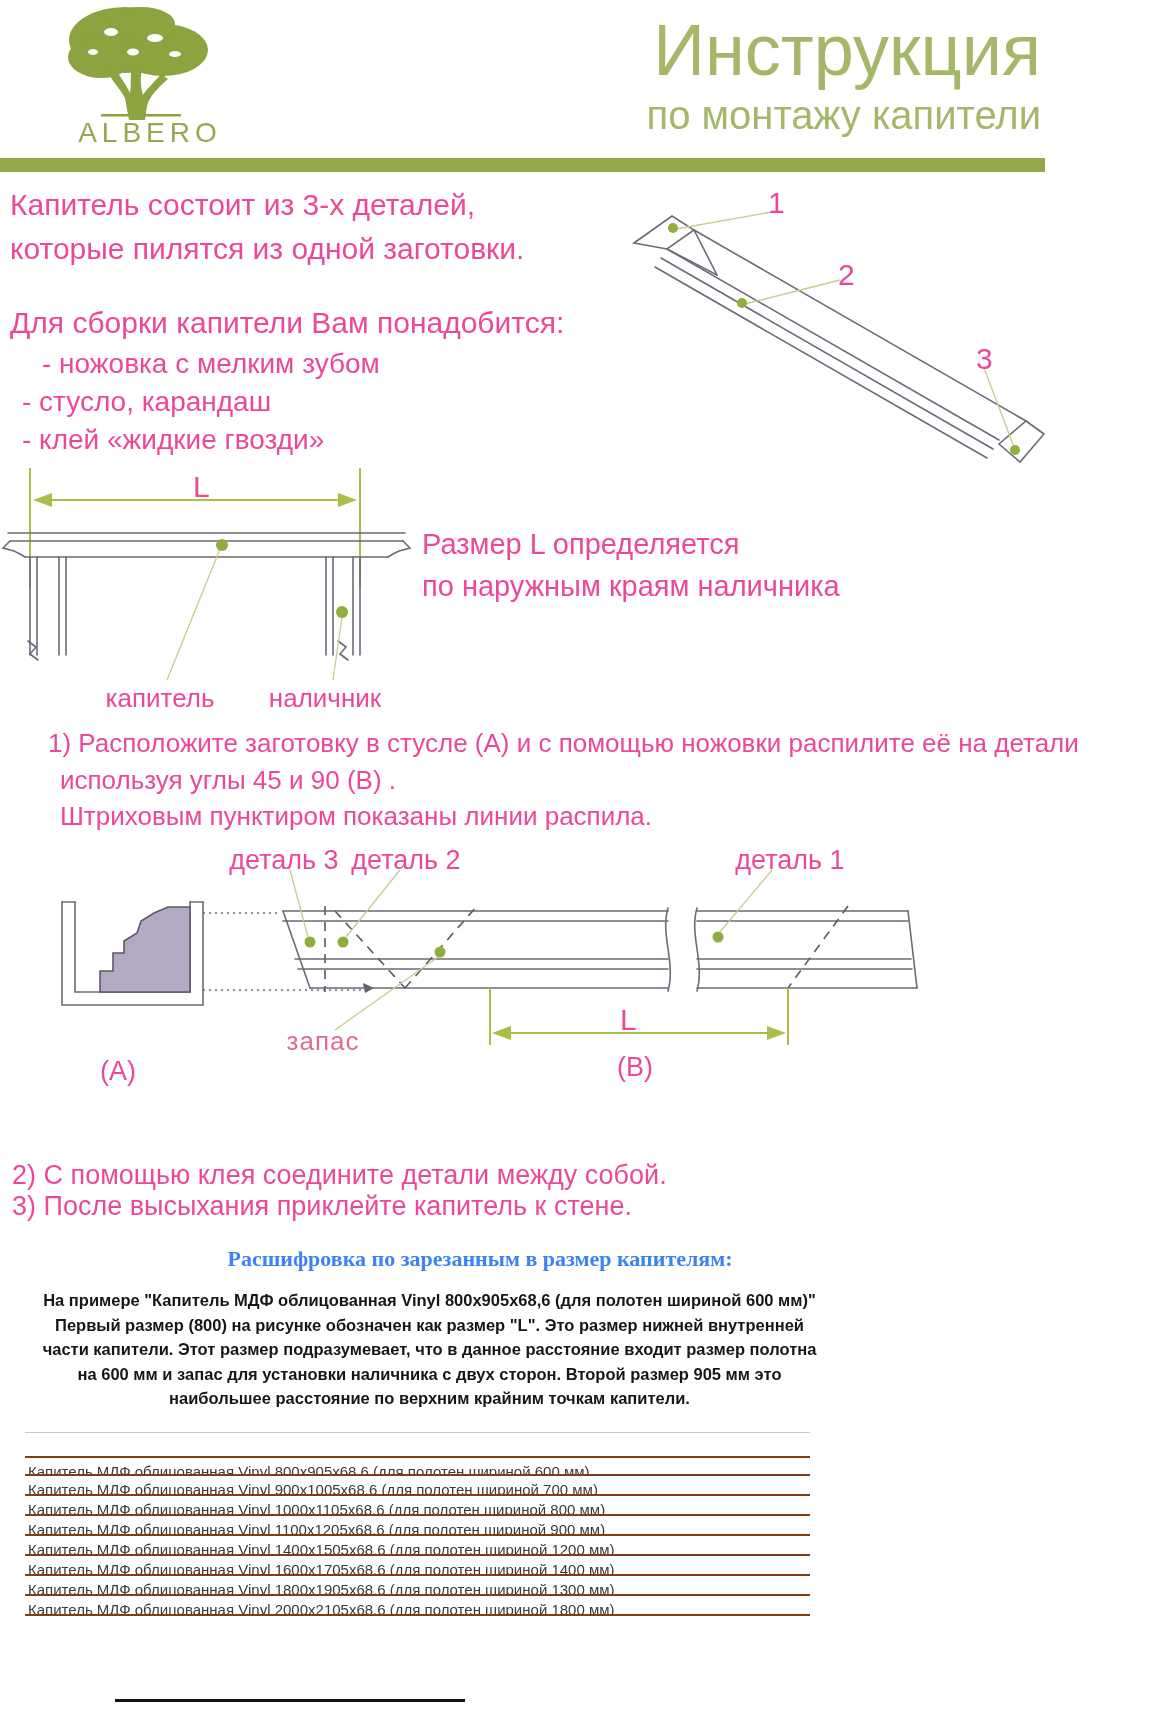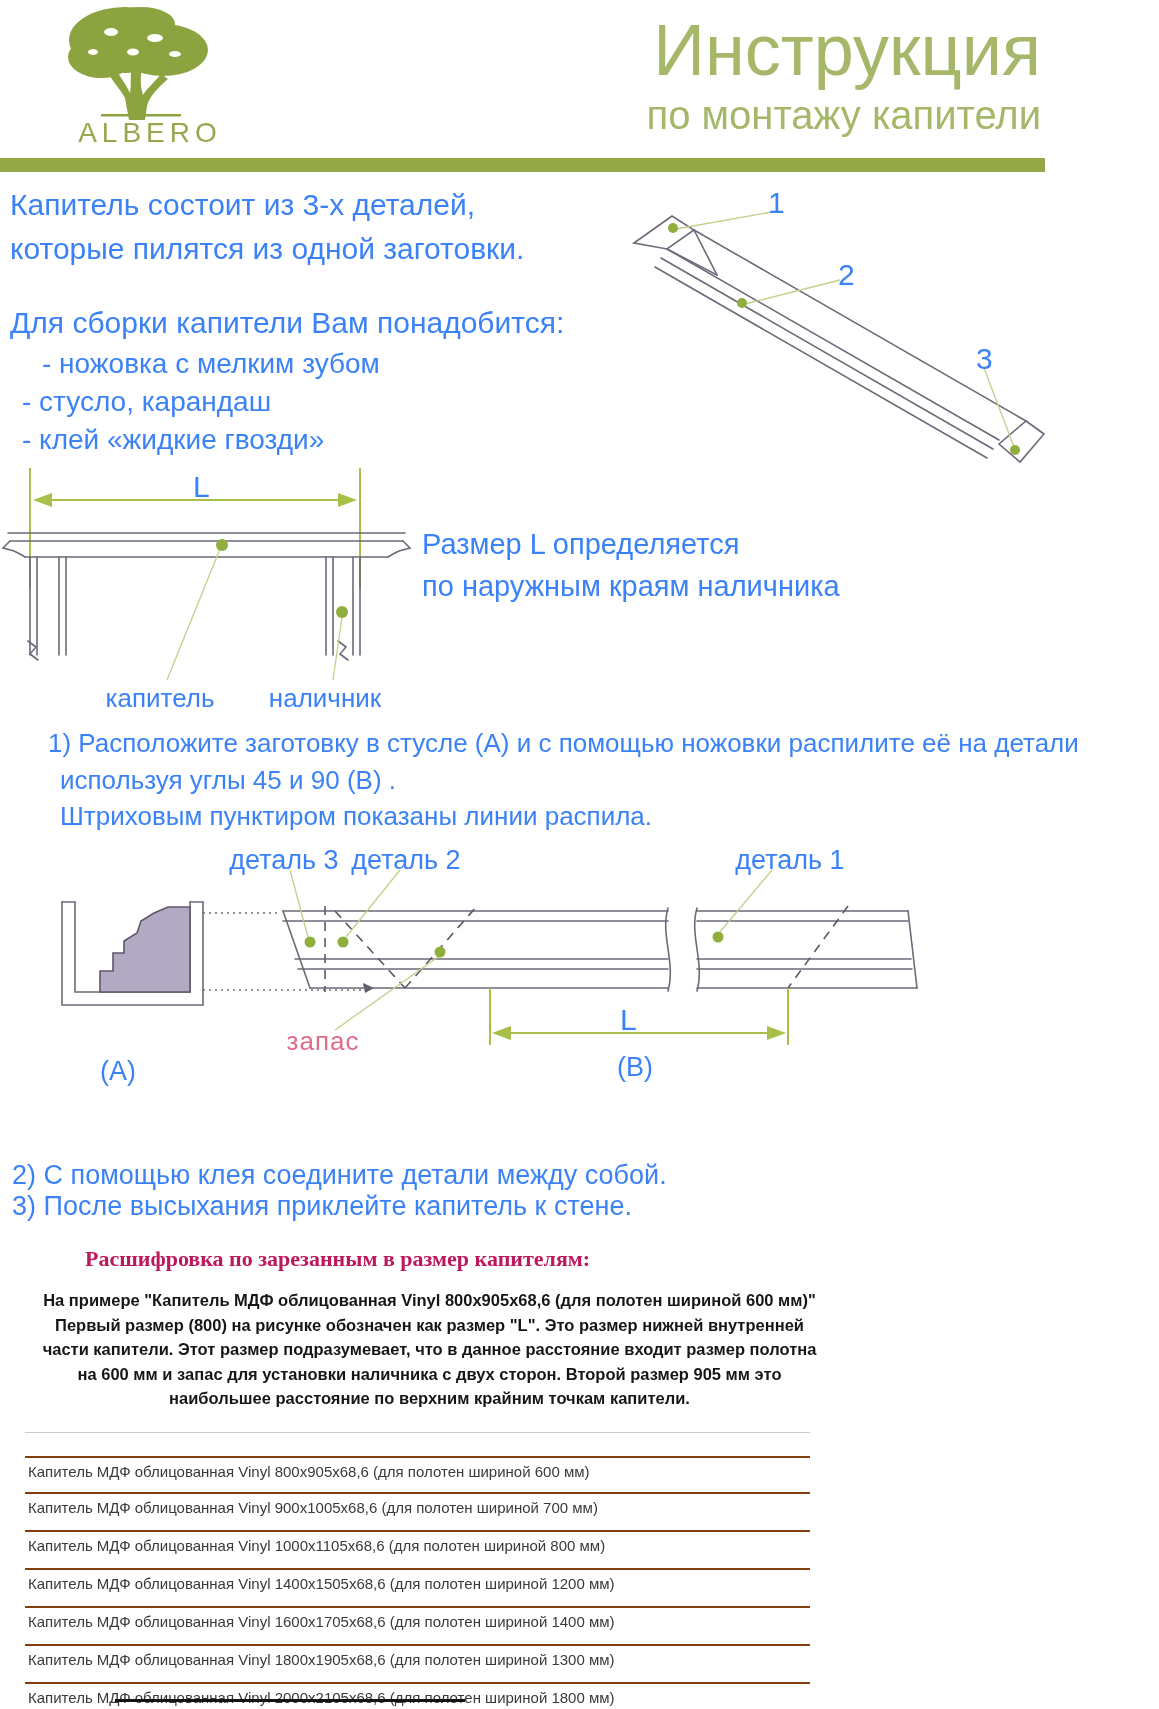--- a/index.html
+++ b/index.html
@@ -1,42 +1,42 @@
 <!DOCTYPE html>
 <html><head>
 <meta charset="utf-8">
 <style>
   html,body{margin:0;padding:0;background:#ffffff;}
   body{width:1159px;height:1709px;position:relative;overflow:hidden;
        font-family:"Liberation Sans","DejaVu Sans",sans-serif;}
   .abs{position:absolute;}
-  .txt{position:absolute;color:#3b82f6;}
+  .txt{position:absolute;color:#ec4899;}
   .green-bar{position:absolute;left:0;top:158px;width:1045px;height:14px;background:#94a847;}
   .brand-word{position:absolute;left:70px;top:117px;width:160px;text-align:center;
               color:#96a84f;font-size:28px;letter-spacing:5px;}
   .title1{position:absolute;right:118px;top:10px;text-align:right;color:#a6b76a;
           font-size:72px;line-height:80px;}
   .title2{position:absolute;right:118px;top:92px;text-align:right;color:#a6b76a;
           font-size:40px;line-height:46px;}
   .body30{font-size:30px;}
   .body29{font-size:29px;}
   .body28{font-size:28px;}
   .body27{font-size:27px;}
   .body26{font-size:26px;}
   .num-lbl{font-size:30px;}
   .ctr{text-align:center;}
   .pink{color:#e06c8a;}
-  .sizes-head{position:absolute;left:85px;top:1246px;width:790px;text-align:left;
+  .sizes-head{position:absolute;left:85px;top:1246px;width:790px;text-align:center;
               font-family:"Liberation Serif","DejaVu Serif",serif;font-weight:bold;
-              font-size:22px;color:#be185d;}
+              font-size:22px;color:#3b82f6;}
   .sizes-par{position:absolute;left:32px;top:1288px;width:795px;text-align:center;
              font-weight:bold;font-size:16.5px;line-height:24.5px;color:#161616;}
   .table-topline{position:absolute;left:25px;top:1432px;width:785px;height:1px;background:#c9c9c9;}
   .size-table{position:absolute;left:25px;top:1456px;width:785px;}
-  .size-row{height:38px;box-sizing:border-box;border-bottom:2px solid #803f10;
+  .size-row{height:20px;box-sizing:border-box;border-bottom:2px solid #803f10;
             font-size:15px;line-height:27px;color:#3a3a3a;padding-left:3px;white-space:nowrap;overflow:hidden;}
   .size-row:first-child{border-top:2px solid #803f10;}
   .bottom-line{position:absolute;left:115px;top:1699px;width:350px;height:3px;background:#141414;}
   svg{position:absolute;overflow:visible;}
   .dline{stroke:#6e6878;stroke-width:1.6;fill:none;stroke-linecap:round;}
   .dash{stroke:#5f5868;stroke-width:1.6;fill:none;stroke-dasharray:9 7;}
   .dots{stroke:#6e6878;stroke-width:1.4;fill:none;stroke-dasharray:2 4;}
   .gline{stroke:#a8bf4a;stroke-width:2;fill:none;}
   .leader{stroke:#c3cf8a;stroke-width:1.3;fill:none;}
   .gdot{fill:#8fae3e;}
@@ -197,19 +197,20 @@
 <div class="txt body27" style="left:12px;top:1191px;">3) После высыхания приклейте капитель к стене.</div>
 
 <div class="sizes-head">Расшифровка по зарезанным в размер капителям:</div>
 <div class="sizes-par">На примере "Капитель МДФ облицованная Vinyl 800х905х68,6 (для полотен шириной 600 мм)" Первый размер (800) на рисунке обозначен как размер "L". Это размер нижней внутренней части капители. Этот размер подразумевает, что в данное расстояние входит размер полотна на 600 мм и запас для установки наличника с двух сторон. Второй размер 905 мм это наибольшее расстояние по верхним крайним точкам капители.</div>
 <div class="table-topline"></div>
 
 <div class="size-table">
   <div class="size-row">Капитель МДФ облицованная Vinyl 800х905х68,6  (для полотен шириной 600 мм)</div>
   <div class="size-row">Капитель МДФ облицованная Vinyl 900х1005х68,6  (для полотен шириной 700 мм)</div>
   <div class="size-row">Капитель МДФ облицованная Vinyl 1000х1105х68,6  (для полотен шириной 800 мм)</div>
+  <div class="size-row">Капитель МДФ облицованная Vinyl 1100х1205х68,6  (для полотен шириной 900 мм)</div>
   <div class="size-row">Капитель МДФ облицованная Vinyl 1400х1505х68,6  (для полотен шириной 1200 мм)</div>
   <div class="size-row">Капитель МДФ облицованная Vinyl 1600х1705х68,6  (для полотен шириной 1400 мм)</div>
   <div class="size-row">Капитель МДФ облицованная Vinyl 1800х1905х68,6  (для полотен шириной 1300 мм)</div>
   <div class="size-row">Капитель МДФ облицованная Vinyl 2000х2105х68,6  (для полотен шириной 1800 мм)</div>
 </div>
 
 <div class="bottom-line"></div>
 
 </body></html>

